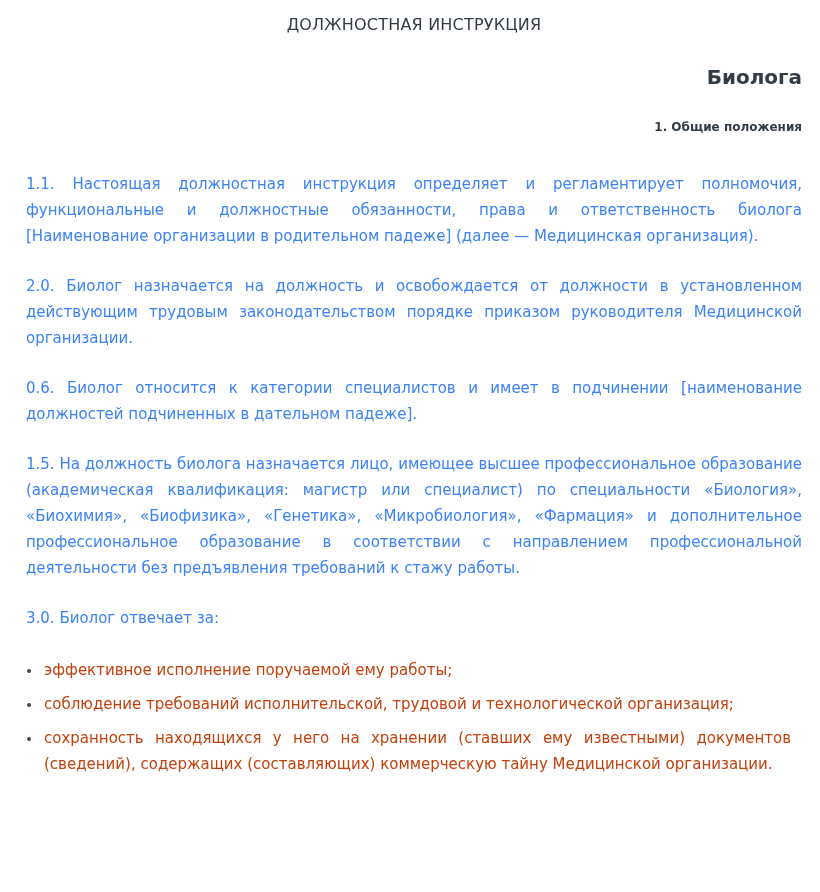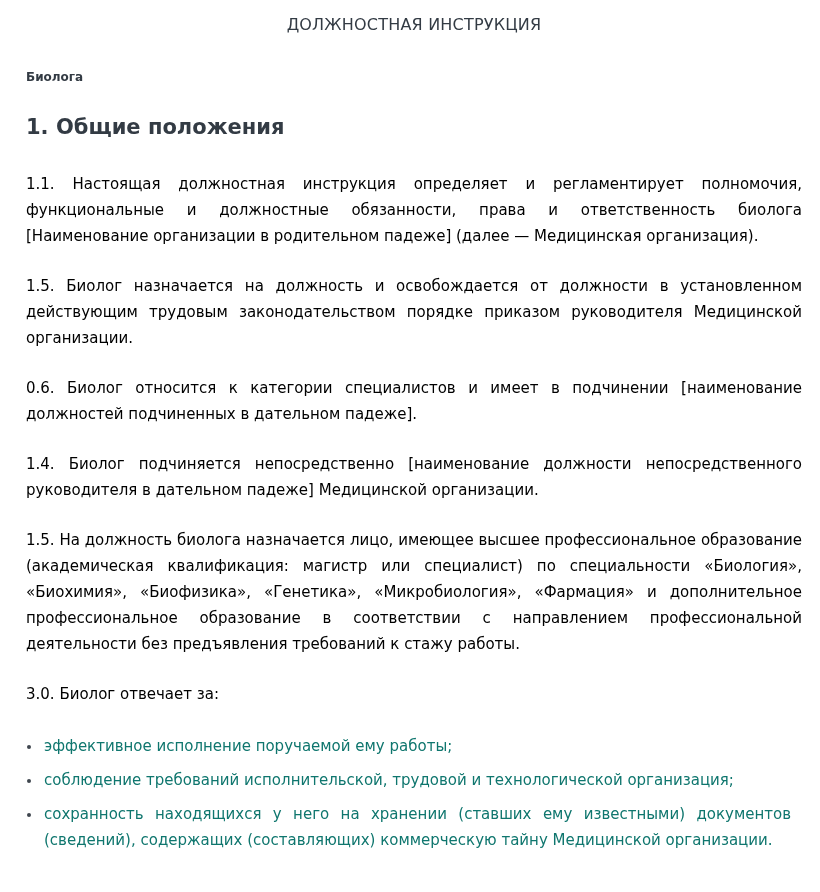--- a/index.html
+++ b/index.html
@@ -23,79 +23,78 @@
     margin: 13px 0 0 0;
     font-size: 16px;
     line-height: 24px;
     font-weight: 400;
     text-align: center;
     color: #333b44;
     letter-spacing: 0.2px;
   }
   .doc-subtitle {
     margin: 28px 0 0 0;
-    font-size: 12px;
+    font-size: 20px;
     line-height: 24px;
     font-weight: 700;
-    text-align: left;
+    text-align: right;
     color: #333b44;
   }
   .section-heading {
     margin: 26px 0 32px 0;
-    font-size: 21px;
+    font-size: 12px;
     line-height: 24px;
     font-weight: 700;
-    text-align: left;
+    text-align: right;
     color: #333b44;
   }
   .para {
     margin: 0 0 24px 0;
     font-size: 15px;
     line-height: 26px;
     text-align: justify;
     text-justify: inter-word;
-    color: #000000;
+    color: #3b82f6;
   }
   .resp-list {
     margin: 26px 0 0 0;
     padding: 0 0 0 16px;
     list-style: disc outside;
   }
   .resp-list li {
     margin: 0 11px 8px 0;
     padding-left: 2px;
     font-size: 15px;
     line-height: 26px;
     text-align: justify;
     text-justify: inter-word;
-    color: #0f766e;
+    color: #c2410c;
   }
   .resp-list li::marker {
     font-size: 13px;
     color: #3f464e;
   }
 </style>
 </head>
 <body>
 
 <div class="page">
 
   <h1 class="doc-title">ДОЛЖНОСТНАЯ ИНСТРУКЦИЯ</h1>
 
   <h2 class="doc-subtitle">Биолога</h2>
 
   <h3 class="section-heading">1. Общие положения</h3>
 
   <p class="para">1.1. Настоящая должностная инструкция определяет и регламентирует полномочия, функциональные и должностные обязанности, права и ответственность биолога [Наименование организации в родительном падеже] (далее — Медицинская организация).</p>
 
-  <p class="para">1.5. Биолог назначается на должность и освобождается от должности в установленном действующим трудовым законодательством порядке приказом руководителя Медицинской организации.</p>
+  <p class="para">2.0. Биолог назначается на должность и освобождается от должности в установленном действующим трудовым законодательством порядке приказом руководителя Медицинской организации.</p>
 
   <p class="para">0.6. Биолог относится к категории специалистов и имеет в подчинении [наименование должностей подчиненных в дательном падеже].</p>
 
-  <p class="para">1.4. Биолог подчиняется непосредственно [наименование должности непосредственного руководителя в дательном падеже] Медицинской организации.</p>
 
   <p class="para">1.5. На должность биолога назначается лицо, имеющее высшее профессиональное образование (академическая квалификация: магистр или специалист) по специальности «Биология», «Биохимия», «Биофизика», «Генетика», «Микробиология», «Фармация» и дополнительное профессиональное образование в соответствии с направлением профессиональной деятельности без предъявления требований к стажу работы.</p>
 
   <p class="para">3.0. Биолог отвечает за:</p>
 
   <ul class="resp-list">
     <li>эффективное исполнение поручаемой ему работы;</li>
     <li>соблюдение требований исполнительской, трудовой и технологической организация;</li>
     <li>сохранность находящихся у него на хранении (ставших ему известными) документов (сведений), содержащих (составляющих) коммерческую тайну Медицинской организации.</li>
   </ul>

